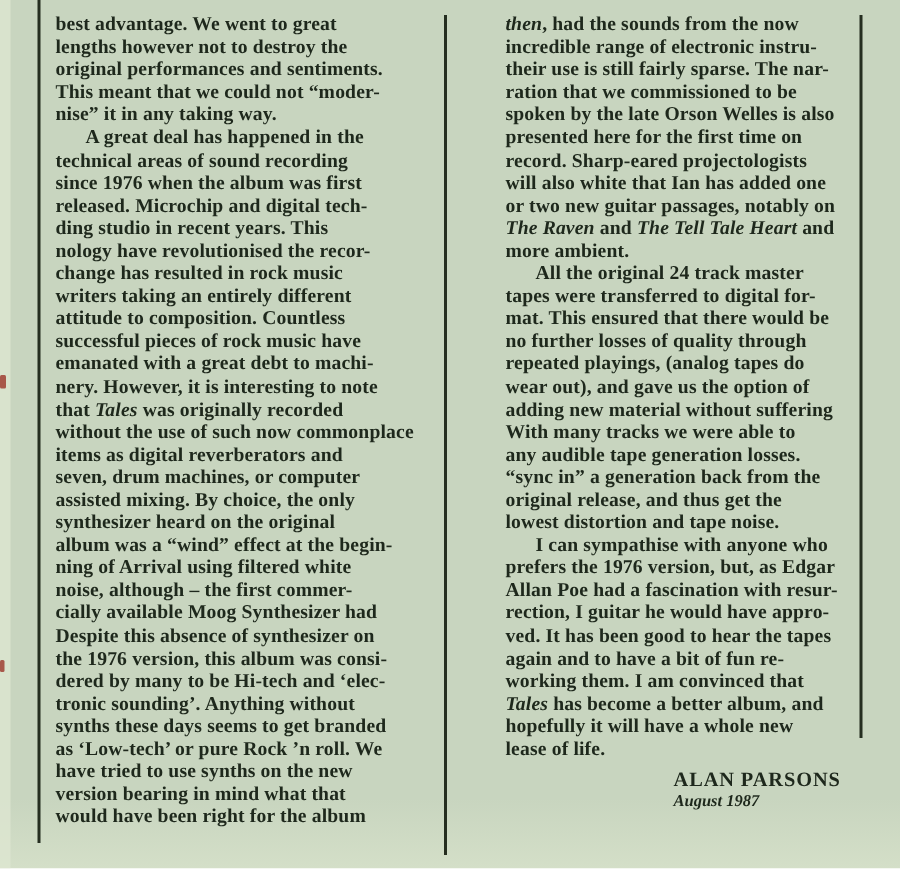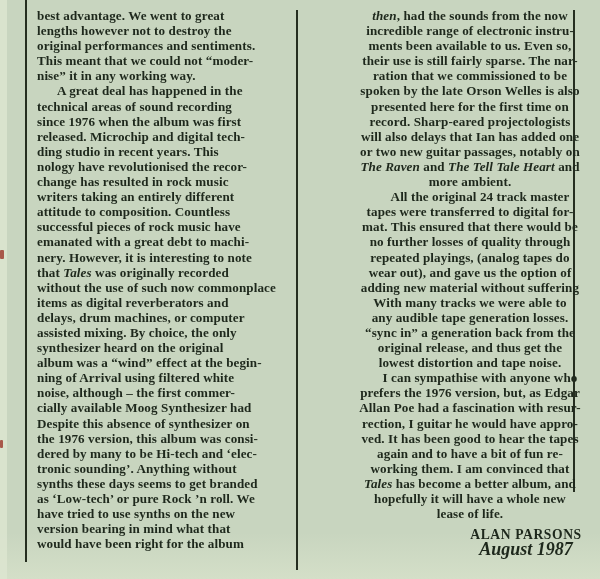--- a/index.html
+++ b/index.html
@@ -17,37 +17,37 @@
     background:linear-gradient(180deg,var(--background) 0%,var(--background) 92%,var(--background-light) 100%);
     overflow:hidden;
     font-family:"Liberation Serif","DejaVu Serif",serif;
   }
   .rule{position:absolute;width:2px;background:var(--rule);}
   .rule-left{left:25px;top:0;height:562px;}
   .rule-mid{left:296px;top:10px;height:560px;}
   .rule-right{left:573px;top:10px;height:482px;}
   .col{position:absolute;top:8px;}
   .col-left{left:37px;width:250px;}
-  .col-right{left:352px;width:236px;text-align:center;}
+  .col-right{left:337px;width:236px;}
   .line{
     height:15.1px;line-height:15.1px;
     white-space:nowrap;
     font-size:13.1px;font-weight:700;
     color:var(--ink);
     letter-spacing:0.1px;
   }
   .line.ind{padding-left:20px;}
   .it{font-style:italic;}
   .signature-block{margin-top:6px;margin-left:112px;}
   .signature{
     font-size:13.6px;font-weight:700;color:var(--ink);
     letter-spacing:0.6px;height:15.1px;line-height:15.1px;white-space:nowrap;
   }
   .date{
-    font-size:18px;font-weight:700;font-style:italic;color:var(--ink);
+    font-size:11px;font-weight:700;font-style:italic;color:var(--ink);
     height:15.1px;line-height:15.1px;white-space:nowrap;
   }
   .edge-strip{position:absolute;left:0;top:0;width:7px;height:579px;background:var(--edge);opacity:.8;}
   .speck{position:absolute;background:var(--speck);border-radius:1px;}
   .speck-1{left:0;top:250px;width:4px;height:9px;}
   .speck-2{left:0;top:440px;width:3px;height:8px;}
 </style>
 </head>
 <body>
 
@@ -58,37 +58,37 @@
 
   <div class="rule rule-left"></div>
   <div class="rule rule-mid"></div>
   <div class="rule rule-right"></div>
 
   <div class="col col-left">
       <div class="line"><span>best advantage. We went to great</span></div>
       <div class="line"><span>lengths however not to destroy the</span></div>
       <div class="line"><span>original performances and sentiments.</span></div>
       <div class="line"><span>This meant that we could not “moder-</span></div>
-      <div class="line"><span>nise” it in any working way.</span></div>
+      <div class="line"><span>nise” it in any taking way.</span></div>
       <div class="line ind"><span>A great deal has happened in the</span></div>
       <div class="line"><span>technical areas of sound recording</span></div>
       <div class="line"><span>since 1976 when the album was first</span></div>
       <div class="line"><span>released. Microchip and digital tech-</span></div>
       <div class="line"><span>ding studio in recent years. This</span></div>
       <div class="line"><span>nology have revolutionised the recor-</span></div>
       <div class="line"><span>change has resulted in rock music</span></div>
       <div class="line"><span>writers taking an entirely different</span></div>
       <div class="line"><span>attitude to composition. Countless</span></div>
       <div class="line"><span>successful pieces of rock music have</span></div>
       <div class="line"><span>emanated with a great debt to machi-</span></div>
       <div class="line"><span>nery. However, it is interesting to note</span></div>
       <div class="line"><span>that </span><span class="it">Tales</span><span> was originally recorded</span></div>
       <div class="line"><span>without the use of such now commonplace</span></div>
       <div class="line"><span>items as digital reverberators and</span></div>
-      <div class="line"><span>delays, drum machines, or computer</span></div>
+      <div class="line"><span>seven, drum machines, or computer</span></div>
       <div class="line"><span>assisted mixing. By choice, the only</span></div>
       <div class="line"><span>synthesizer heard on the original</span></div>
       <div class="line"><span>album was a “wind” effect at the begin-</span></div>
       <div class="line"><span>ning of Arrival using filtered white</span></div>
       <div class="line"><span>noise, although – the first commer-</span></div>
       <div class="line"><span>cially available Moog Synthesizer had</span></div>
       <div class="line"><span>Despite this absence of synthesizer on</span></div>
       <div class="line"><span>the 1976 version, this album was consi-</span></div>
       <div class="line"><span>dered by many to be Hi-tech and ‘elec-</span></div>
       <div class="line"><span>tronic sounding’. Anything without</span></div>
@@ -96,27 +96,26 @@
       <div class="line"><span>as ‘Low-tech’ or pure Rock ’n roll. We</span></div>
       <div class="line"><span>have tried to use synths on the new</span></div>
       <div class="line"><span>version bearing in mind what that</span></div>
       <div class="line"><span>would have been right for the album</span></div>
     </div>
 
   <div class="col col-right">
     <div>
         <div class="line"><span class="it">then</span><span>, had the sounds from the now</span></div>
         <div class="line"><span>incredible range of electronic instru-</span></div>
-        <div class="line"><span>ments been available to us. Even so,</span></div>
         <div class="line"><span>their use is still fairly sparse. The nar-</span></div>
         <div class="line"><span>ration that we commissioned to be</span></div>
         <div class="line"><span>spoken by the late Orson Welles is also</span></div>
         <div class="line"><span>presented here for the first time on</span></div>
         <div class="line"><span>record. Sharp-eared projectologists</span></div>
-        <div class="line"><span>will also delays that Ian has added one</span></div>
+        <div class="line"><span>will also white that Ian has added one</span></div>
         <div class="line"><span>or two new guitar passages, notably on</span></div>
         <div class="line"><span class="it">The Raven</span><span> and </span><span class="it">The Tell Tale Heart</span><span> and</span></div>
         <div class="line"><span>more ambient.</span></div>
         <div class="line ind"><span>All the original 24 track master</span></div>
         <div class="line"><span>tapes were transferred to digital for-</span></div>
         <div class="line"><span>mat. This ensured that there would be</span></div>
         <div class="line"><span>no further losses of quality through</span></div>
         <div class="line"><span>repeated playings, (analog tapes do</span></div>
         <div class="line"><span>wear out), and gave us the option of</span></div>
         <div class="line"><span>adding new material without suffering</span></div>

